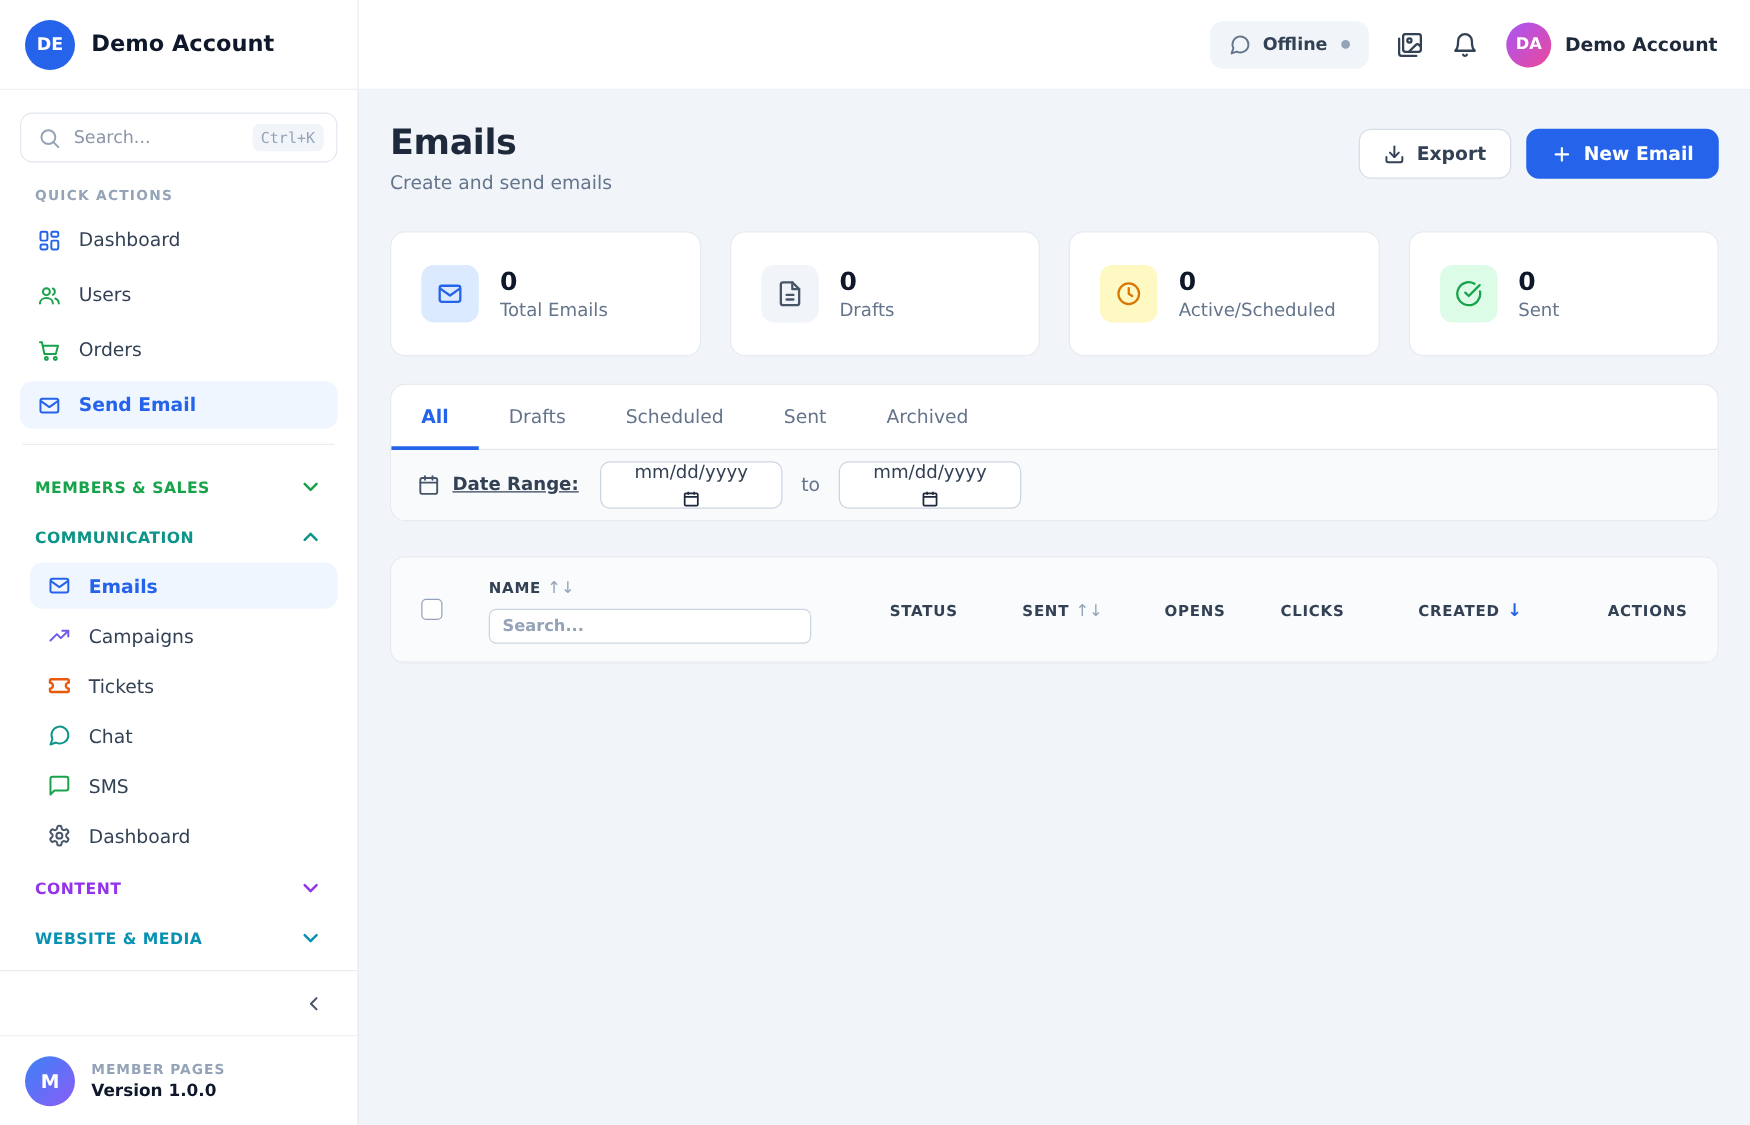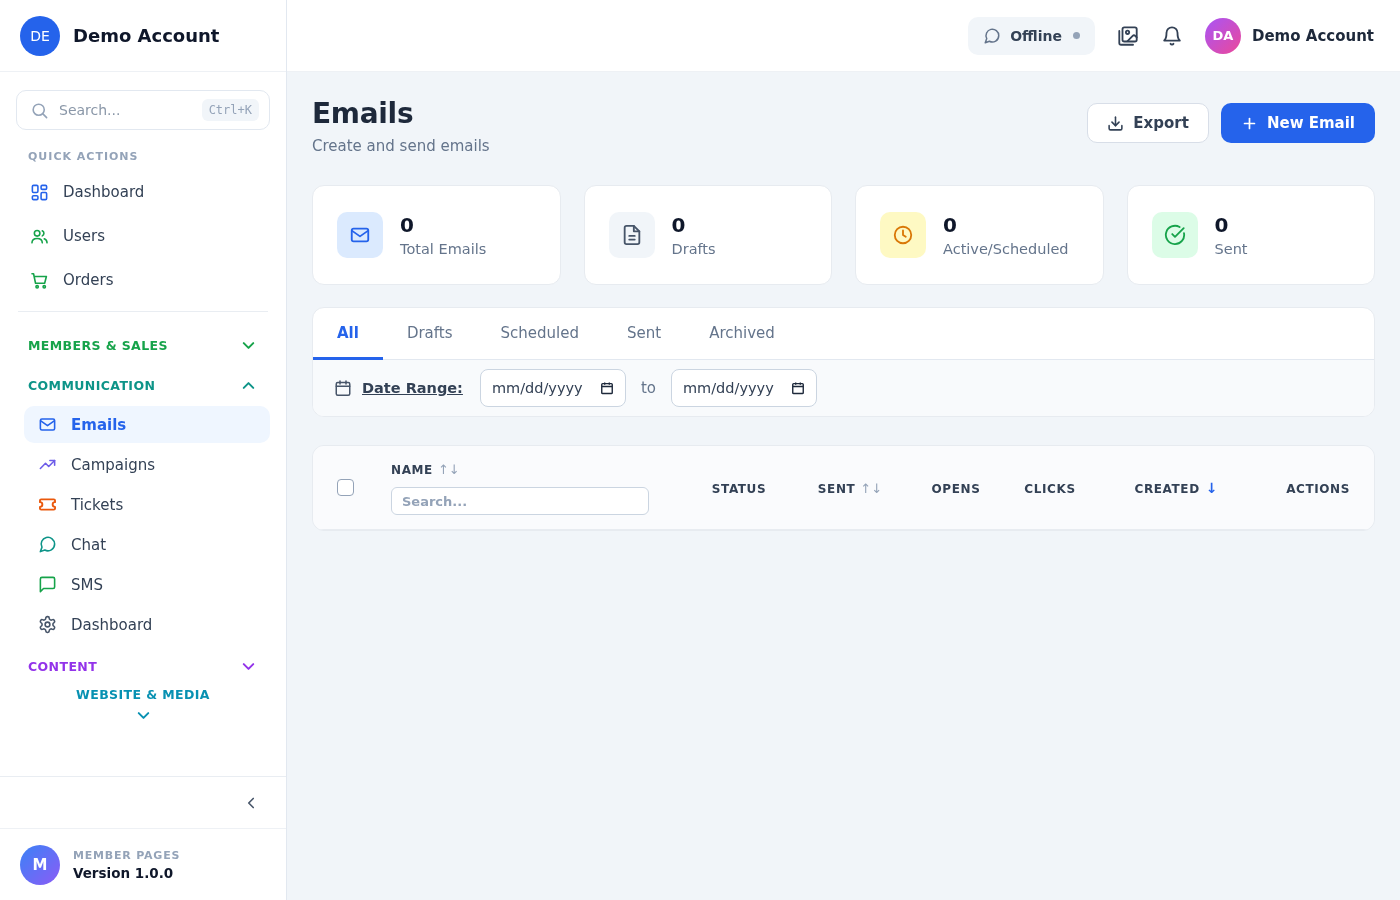--- a/index.html
+++ b/index.html
@@ -9,21 +9,21 @@
     background:#f1f5f9; color:#1e293b; display:flex;
   }
   svg { display:block; }
 
   
   .sidebar { width:287px; min-width:287px; background:#fff; border-right:1px solid #e2e8f0;
              display:flex; flex-direction:column; height:900px; }
   .sb-header { height:72px; display:flex; align-items:center; gap:13px; padding:0 20px;
                border-bottom:1px solid #eef1f5; }
   .logo-circle { width:40px; height:40px; border-radius:50%; background:#2563eb; color:#fff;
-                 display:flex; align-items:center; justify-content:center; font-weight:400; font-size:14px; }
+                 display:flex; align-items:center; justify-content:center; font-weight:700; font-size:14px; }
   .brand-name { font-size:18px; font-weight:800; color:#0f172a; }
 
   .sb-nav { flex:1; padding:18px 16px 0; overflow:hidden; }
   .sb-search { height:40px; border:1px solid #e2e8f0; border-radius:10px; background:#fff;
                display:flex; align-items:center; gap:10px; padding:0 10px 0 13px; margin-bottom:20px; }
   .sb-search svg { color:#94a3b8; }
   .sb-search input { border:none; outline:none; flex:1; font-size:14px; color:#334155;
                      font-family:inherit; background:transparent; min-width:0; }
   .sb-search input::placeholder { color:#8a97a8; }
   .kbd { font-family:"DejaVu Sans Mono","Liberation Mono",monospace; font-size:12px; color:#94a3b8;
@@ -36,21 +36,21 @@
   .nav-item.active { background:#eff6ff; color:#2563eb; font-weight:700; }
   .icon-16 { width:19px; height:19px; }
   .c-blue { color:#2563eb; } .c-green { color:#16a34a; } .c-indigo { color:#6d5ce8; }
   .c-orange { color:#ea580c; } .c-teal { color:#0d9488; } .c-slate { color:#475569; }
 
   .sb-divider { border-top:1px solid #e9edf2; margin:12px 2px 14px; }
 
   .sec-head { height:38px; display:flex; align-items:center; justify-content:space-between;
               padding:0 12px; font-size:12.5px; font-weight:800; letter-spacing:.4px; cursor:pointer; margin-bottom:2px; }
   .sec-members { color:#16a34a; } .sec-comm { color:#0d9488; }
-  .sec-content { color:#9333ea; } .sec-web { color:#0891b2;flex-direction:column; }
+  .sec-content { color:#9333ea; } .sec-web { color:#0891b2; }
 
   .submenu { padding-left:8px; margin:2px 0 4px; }
   .submenu .nav-item { height:37px; margin-bottom:3px; }
 
   .sb-collapse { height:52px; border-top:1px solid #e9edf2; display:flex; align-items:center;
                  justify-content:flex-end; padding-right:26px; }
   .collapse-btn { color:#475569; cursor:pointer; display:flex; }
 
   .sb-footer { border-top:1px solid #eef1f5; padding:14px 20px; display:flex; align-items:center; gap:13px; height:72px; }
   .m-avatar { width:40px; height:40px; border-radius:50%; color:#fff; font-weight:700; font-size:15px;
@@ -97,21 +97,21 @@
   .tabs-panel { margin-top:22px; background:#fff; border:1px solid #e7ebf0; border-radius:12px; overflow:hidden; }
   .tabs-row { display:flex; height:52px; border-bottom:1px solid #e2e8f0; }
   .tab { padding:0 24px; display:flex; align-items:center; font-size:15px; color:#64748b;
          cursor:pointer; border-bottom:3px solid transparent; margin-bottom:-1px; }
   .tab.active { color:#2563eb; font-weight:600; border-bottom-color:#2563eb; }
   .filter-row { height:56px; background:#f8fafc; display:flex; align-items:center; gap:10px; padding:0 21px; }
   .filter-row .cal { color:#475569; }
   .filter-label { font-size:14.5px; font-weight:600; color:#334155; margin-right:7px;text-decoration:underline; }
   .date-input { width:146px; height:38px; background:#fff; border:1px solid #cbd5e1; border-radius:8px;
                 display:flex; align-items:center; justify-content:space-between; padding:0 11px;
-                font-size:14.5px; color:#334155; cursor:text; }
+                font-size:14.5px; color:#334155; cursor:text;flex-direction:column; }
   .date-input svg { color:#1e293b; }
   .to-word { font-size:15px; color:#64748b; margin:0 5px; }
 
   .table-card { margin-top:28px; background:#fff; border:1px solid #e7ebf0; border-radius:12px; overflow:hidden; }
   .thead { display:flex; align-items:center; padding:13px 24px 14px; background:#fafbfd; border-bottom:1px solid #e8ecf1; }
   .th { font-size:12px; font-weight:800; letter-spacing:.6px; color:#334155; }
   .col-check { width:54px; padding-top:4px; }
   .col-name { width:296px; }
   .col-status { width:104px; text-align:center; }
   .col-sent { width:118px; text-align:center; }
@@ -174,20 +174,27 @@
       <span>Users</span>
     </div>
     <div class="nav-item">
       <svg class="icon-16 c-green" viewBox="0 0 24 24" fill="none" stroke="currentColor" stroke-width="2" stroke-linecap="round" stroke-linejoin="round">
           <circle cx="9" cy="20" r="1.5"></circle>
           <circle cx="18" cy="20" r="1.5"></circle>
           <path d="M2.5 3.5h2l2.5 12h11.5l2.2-8.5H6"></path>
         </svg>
       <span>Orders</span>
     </div>
+    <div class="nav-item active">
+      <svg class="icon-16 c-blue" viewBox="0 0 24 24" fill="none" stroke="currentColor" stroke-width="2" stroke-linecap="round" stroke-linejoin="round">
+          <rect x="3" y="5" width="18" height="14" rx="2"></rect>
+          <path d="m3.5 7.5 8.5 6 8.5-6"></path>
+        </svg>
+      <span>Send Email</span>
+    </div>
 
     <div class="sb-divider"></div>
 
     <div class="sec-head sec-members">
       <span>MEMBERS &amp; SALES</span>
       <svg class="icon-16" viewBox="0 0 24 24" fill="none" stroke="currentColor" stroke-width="2.5" stroke-linecap="round" stroke-linejoin="round">
           <polyline points="6 9 12 15 18 9"></polyline>
         </svg>
     </div>
 

